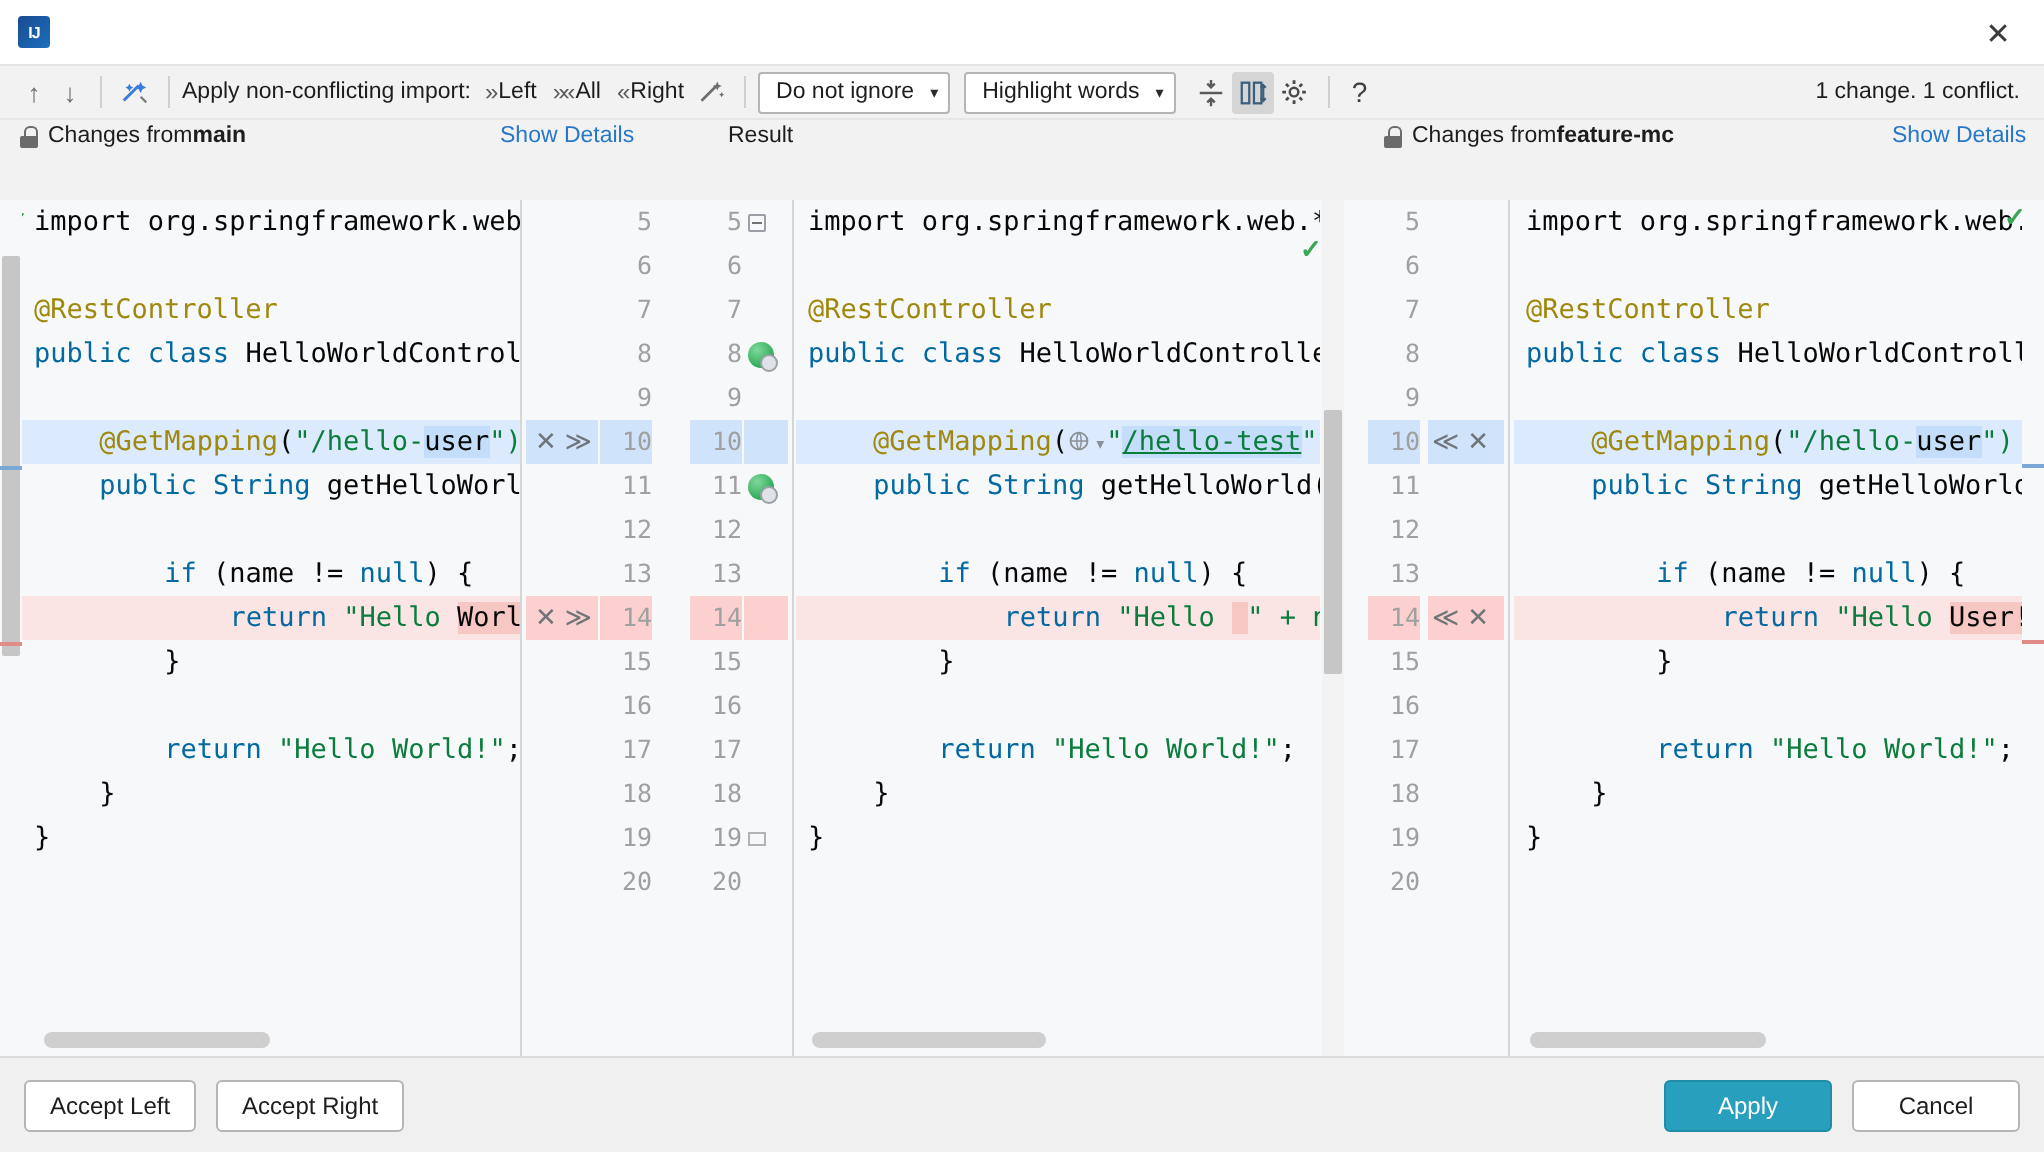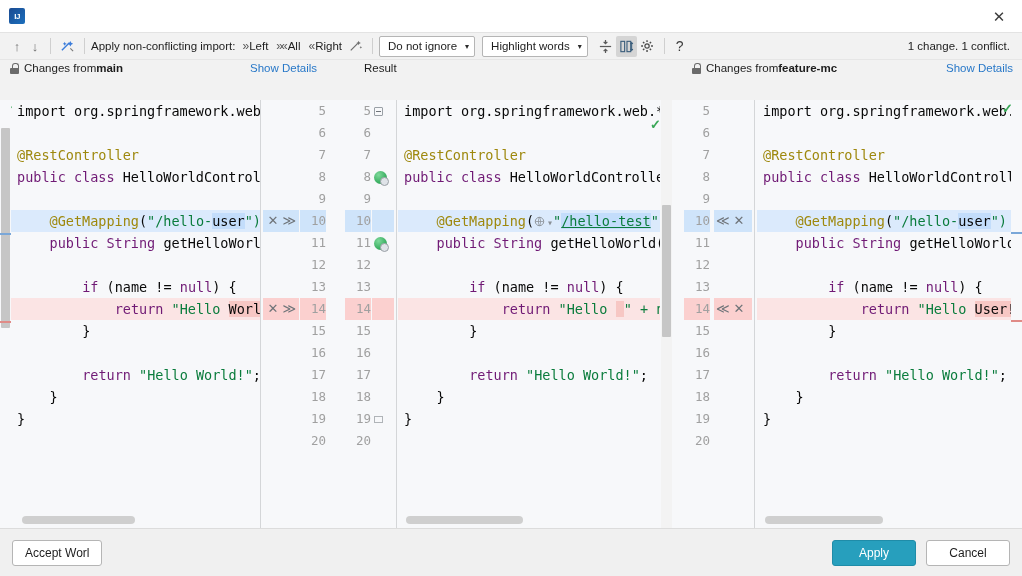--- a/index.html
+++ b/index.html
@@ -107,21 +107,21 @@
   .code {
     position: absolute; top: 0; left: 0; right: 0;
     font-family: "DejaVu Sans Mono", monospace;
     font-size: 13.5px; line-height: 22px; white-space: pre;
   }
   .ln { height: 22px; position: relative; white-space: pre; }
   .ln.hl-blue { background: #dbeafc; }
   .ln.hl-red  { background: #fbe4e4; }
 
   
-  .kw   { color: #701a75; }
+  .kw   { color: #0369a1; }
   .ann  { color: #9e880d; }
   .str  { color: #0a7c3c; }
   .pln  { color: #080808; }
   .wd-blue { background: #c3ddfb; }
   .wd-red  { background: #f7c7c4; }
   .linkstr { color: #0a7c3c; text-decoration: underline; }
 
   
   .lncol {
     position: absolute; top: 0; bottom: 0;
@@ -448,17 +448,18 @@
     <div class="marker" style="top:132px; background:#7aa7d8;"></div>
     <div class="marker" style="top:220px; background:#e08b87;"></div>
   </div>
 
   <div class="hscroll" style="left:22px; bottom:4px; width:113px;"></div>
   <div class="hscroll" style="left:406px; bottom:4px; width:117px;"></div>
   <div class="hscroll" style="left:765px; bottom:4px; width:118px;"></div>
 </div>
 
 <div id="footer">
-  <div class="btn">Accept Worl</div>
+  <div class="btn">Accept Left</div>
+  <div class="btn">Accept Right</div>
   <div class="spacer"></div>
   <div class="btn primary">Apply</div>
   <div class="btn" style="margin-right:0;">Cancel</div>
 </div>
 
 </body></html>

